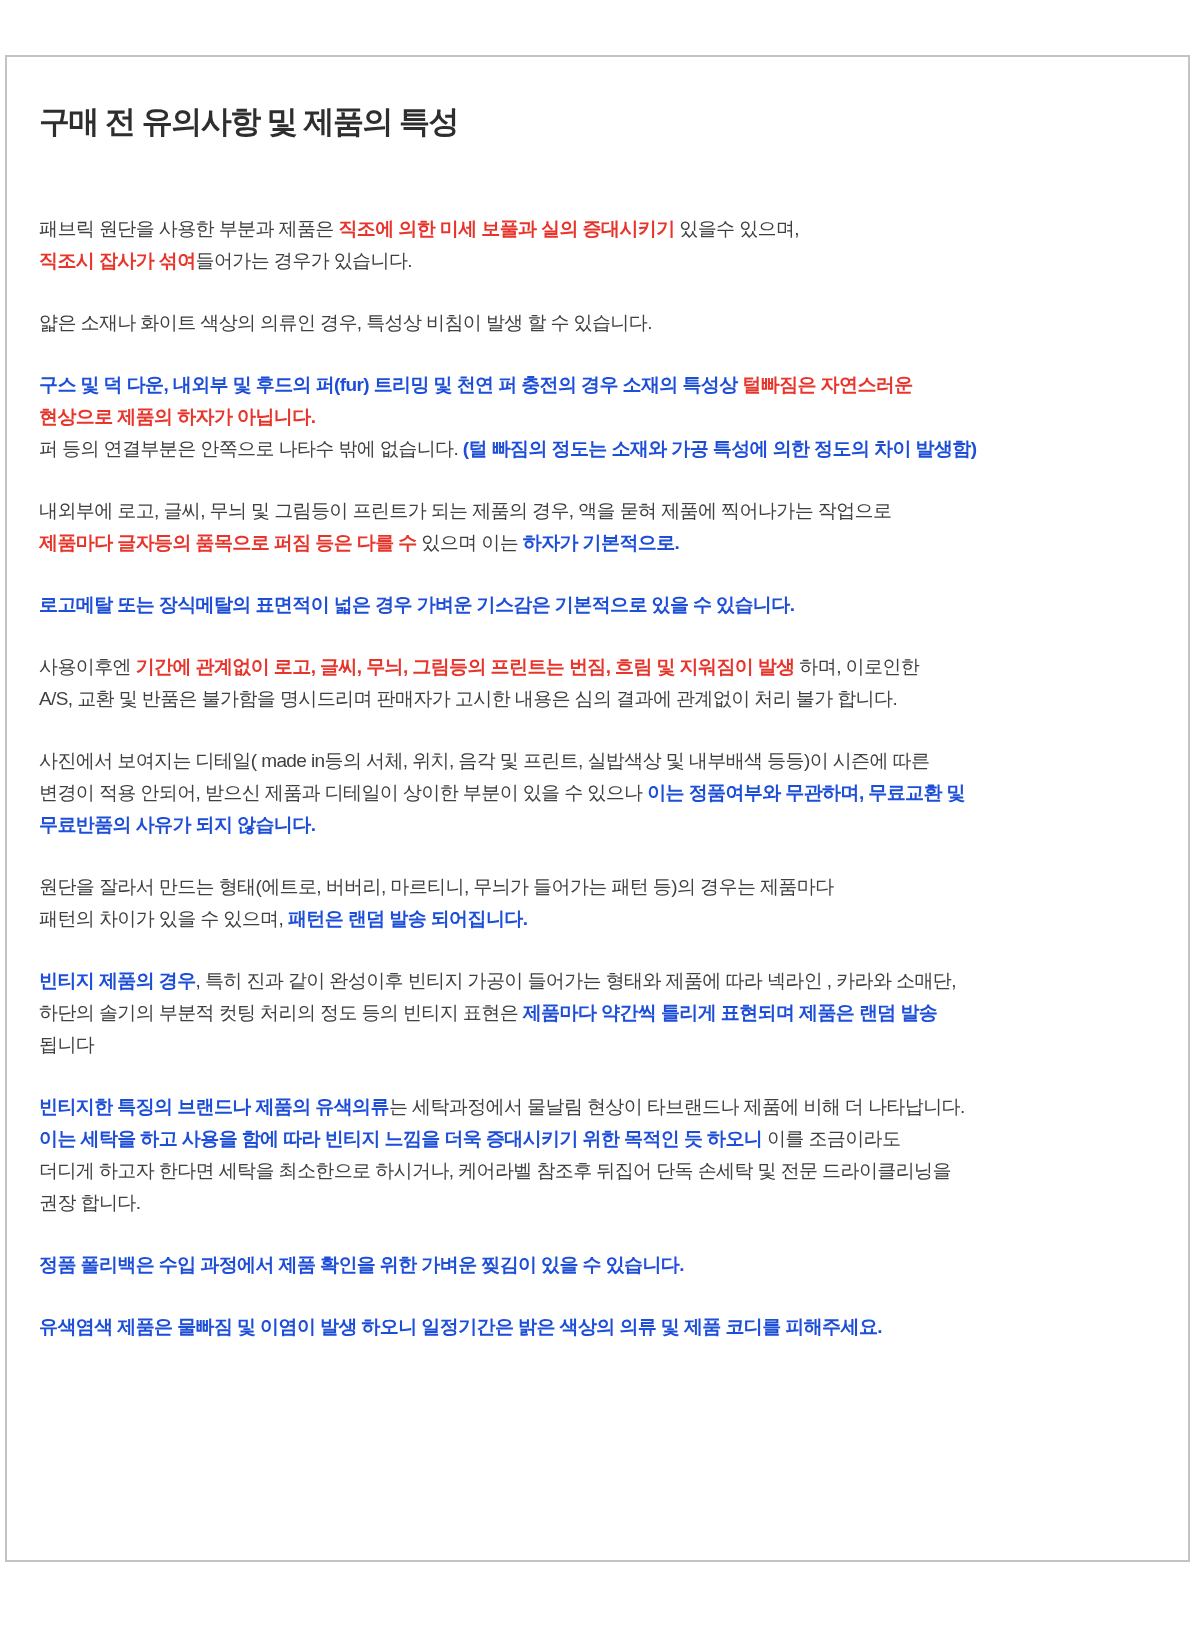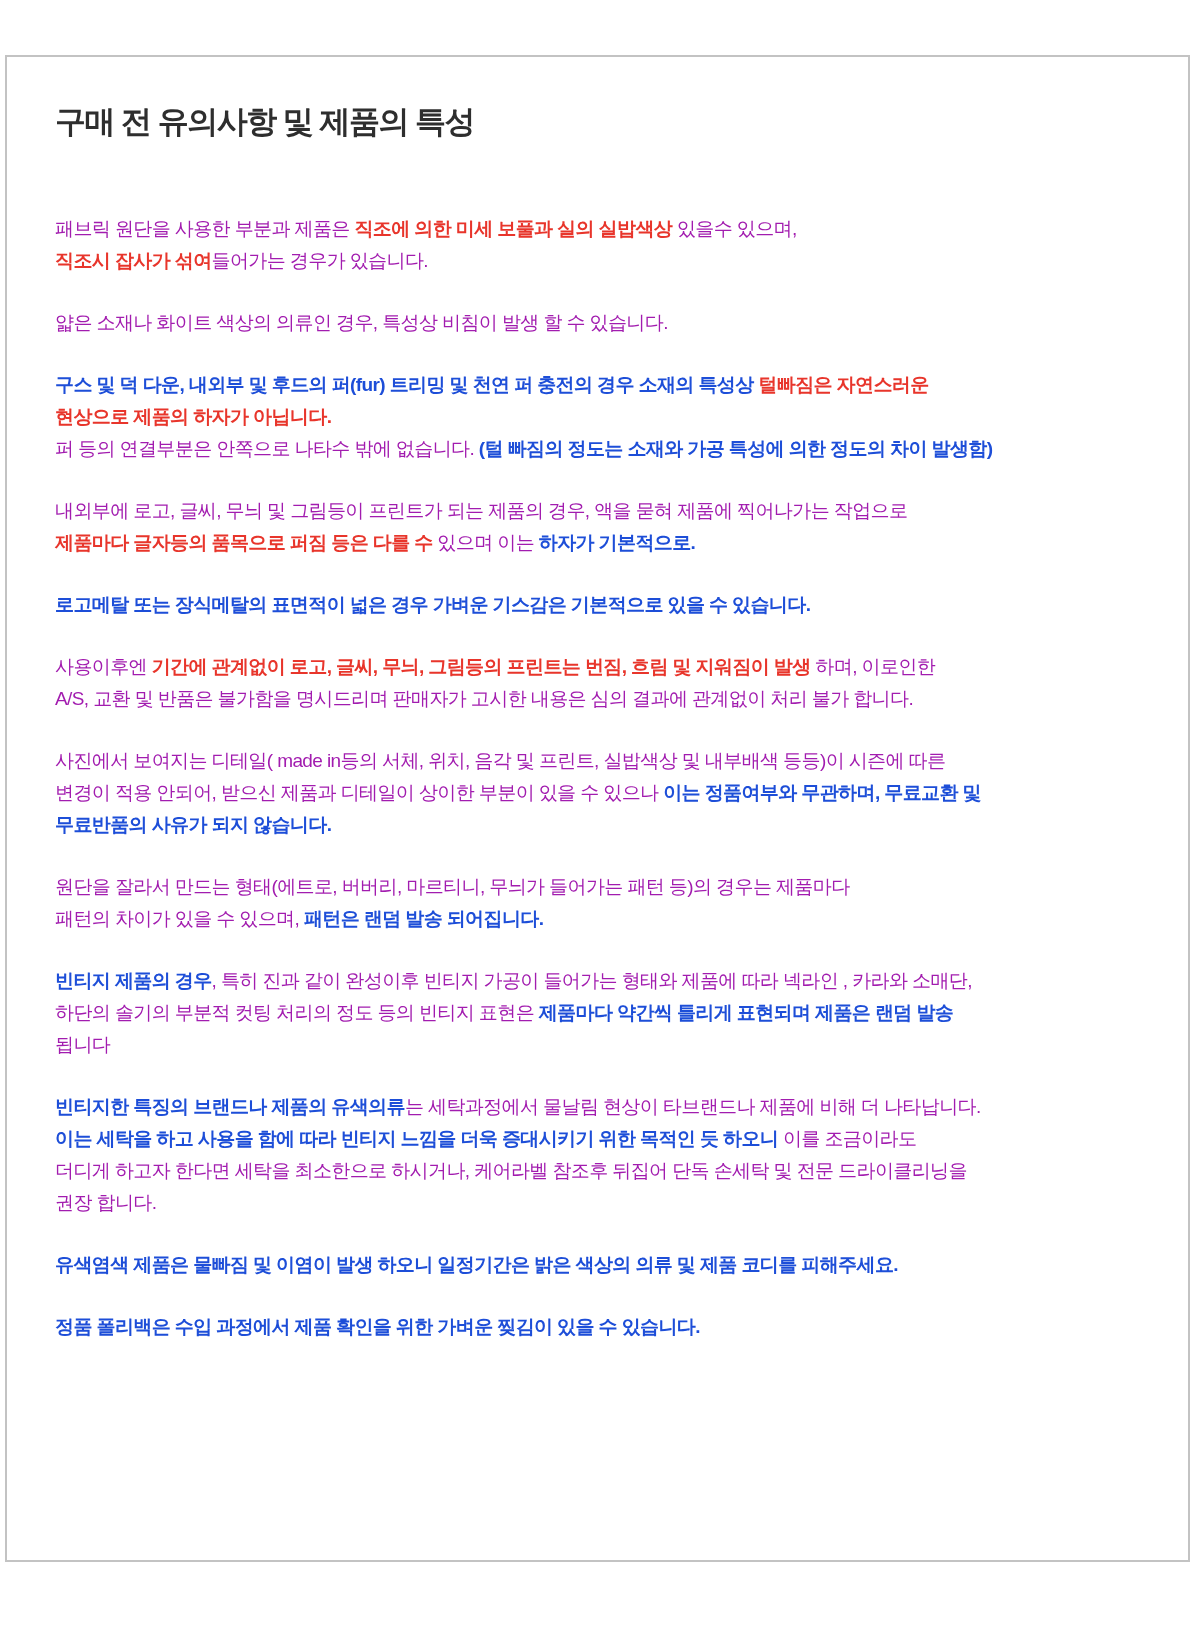--- a/index.html
+++ b/index.html
@@ -17,54 +17,54 @@
   }
   .frame {
     position: absolute;
     left: 5px;
     top: 55px;
     width: 1185px;
     height: 1507px;
     border: 2px solid #c3c3c3;
     box-sizing: border-box;
     background: #ffffff;
-    padding: 44px 40px 40px 48px;
+    padding: 44px 40px 40px 32px;
     overflow: hidden;
   }
   .title {
     font-size: 31px;
     font-weight: bold;
     color: #2e2e2e;
     letter-spacing: -1.5px;
     margin: 0 0 70px 0;
   }
   .para {
     font-size: 19px;
     line-height: 32px;
     letter-spacing: -0.6px;
     margin: 0 0 30px 0;
   }
-  .seg-normal { color: #a21caf; font-weight: normal; }
+  .seg-normal { color: #404040; font-weight: normal; }
   .seg-bold   { color: #1d4ed8; font-weight: bold; }
   .seg-red    { color: #e8352b; font-weight: bold; }
 </style>
 </head>
 <body>
 
 <div class="page">
   <div class="frame">
     <h1 class="title">구매 전 유의사항 및 제품의 특성</h1>
     <div>
-        <p class="para"><span class="seg-normal">패브릭 원단을 사용한 부분과 제품은 </span><span class="seg-red">직조에 의한 미세 보풀과 실의 실밥색상</span><span class="seg-normal"> 있을수 있으며,</span><br><span class="seg-red">직조시 잡사가 섞여</span><span class="seg-normal">들어가는 경우가 있습니다.</span></p>
+        <p class="para"><span class="seg-normal">패브릭 원단을 사용한 부분과 제품은 </span><span class="seg-red">직조에 의한 미세 보풀과 실의 증대시키기</span><span class="seg-normal"> 있을수 있으며,</span><br><span class="seg-red">직조시 잡사가 섞여</span><span class="seg-normal">들어가는 경우가 있습니다.</span></p>
         <p class="para"><span class="seg-normal">얇은 소재나 화이트 색상의 의류인 경우, 특성상 비침이 발생 할 수 있습니다.</span></p>
         <p class="para"><span class="seg-bold">구스 및 덕 다운, 내외부 및 후드의 퍼(fur) 트리밍 및 천연 퍼 충전의 경우 소재의 특성상 </span><span class="seg-red">털빠짐은 자연스러운</span><br><span class="seg-red">현상으로 제품의 하자가 아닙니다.</span><br><span class="seg-normal">퍼 등의 연결부분은 안쪽으로 나타수 밖에 없습니다. </span><span class="seg-bold">(털 빠짐의 정도는 소재와 가공 특성에 의한 정도의 차이 발생함)</span></p>
         <p class="para"><span class="seg-normal">내외부에 로고, 글씨, 무늬 및 그림등이 프린트가 되는 제품의 경우, 액을 묻혀 제품에 찍어나가는 작업으로</span><br><span class="seg-red">제품마다 글자등의 품목으로 퍼짐 등은 다를 수</span><span class="seg-normal"> 있으며 이는 </span><span class="seg-bold">하자가 기본적으로.</span></p>
         <p class="para"><span class="seg-bold">로고메탈 또는 장식메탈의 표면적이 넓은 경우 가벼운 기스감은 기본적으로 있을 수 있습니다.</span></p>
         <p class="para"><span class="seg-normal">사용이후엔 </span><span class="seg-red">기간에 관계없이 로고, 글씨, 무늬, 그림등의 프린트는 번짐, 흐림 및 지워짐이 발생</span><span class="seg-normal"> 하며, 이로인한</span><br><span class="seg-normal">A/S, 교환 및 반품은 불가함을 명시드리며 판매자가 고시한 내용은 심의 결과에 관계없이 처리 불가 합니다.</span></p>
         <p class="para"><span class="seg-normal">사진에서 보여지는 디테일( made in등의 서체, 위치, 음각 및 프린트, 실밥색상 및 내부배색 등등)이 시즌에 따른</span><br><span class="seg-normal">변경이 적용 안되어, 받으신 제품과 디테일이 상이한 부분이 있을 수 있으나 </span><span class="seg-bold">이는 정품여부와 무관하며, 무료교환 및</span><br><span class="seg-bold">무료반품의 사유가 되지 않습니다.</span></p>
         <p class="para"><span class="seg-normal">원단을 잘라서 만드는 형태(에트로, 버버리, 마르티니, 무늬가 들어가는 패턴 등)의 경우는 제품마다</span><br><span class="seg-normal"> 패턴의 차이가 있을 수 있으며, </span><span class="seg-bold">패턴은 랜덤 발송 되어집니다.</span></p>
         <p class="para"><span class="seg-bold">빈티지 제품의 경우</span><span class="seg-normal">, 특히 진과 같이 완성이후 빈티지 가공이 들어가는 형태와 제품에 따라 넥라인 , 카라와 소매단,</span><br><span class="seg-normal">하단의 솔기의 부분적 컷팅 처리의 정도 등의 빈티지 표현은 </span><span class="seg-bold">제품마다 약간씩 틀리게 표현되며 제품은 랜덤 발송</span><br><span class="seg-normal">됩니다</span></p>
         <p class="para"><span class="seg-bold">빈티지한 특징의 브랜드나 제품의 유색의류</span><span class="seg-normal">는 세탁과정에서 물날림 현상이 타브랜드나 제품에 비해 더 나타납니다.</span><br><span class="seg-bold">이는 세탁을 하고 사용을 함에 따라 빈티지 느낌을 더욱 증대시키기 위한 목적인 듯 하오니 </span><span class="seg-normal">이를 조금이라도</span><br><span class="seg-normal">더디게 하고자 한다면 세탁을 최소한으로 하시거나, 케어라벨 참조후 뒤집어 단독 손세탁 및 전문 드라이클리닝을</span><br><span class="seg-normal">권장 합니다.</span></p>
+        <p class="para"><span class="seg-bold">정품 폴리백은 수입 과정에서 제품 확인을 위한 가벼운 찢김이 있을 수 있습니다.</span></p>
         <p class="para"><span class="seg-bold">유색염색 제품은 물빠짐 및 이염이 발생 하오니 일정기간은 밝은 색상의 의류 및 제품 코디를 피해주세요.</span></p>
-        <p class="para"><span class="seg-bold">정품 폴리백은 수입 과정에서 제품 확인을 위한 가벼운 찢김이 있을 수 있습니다.</span></p>
       </div>
   </div>
 </div>
 
 </body></html>

